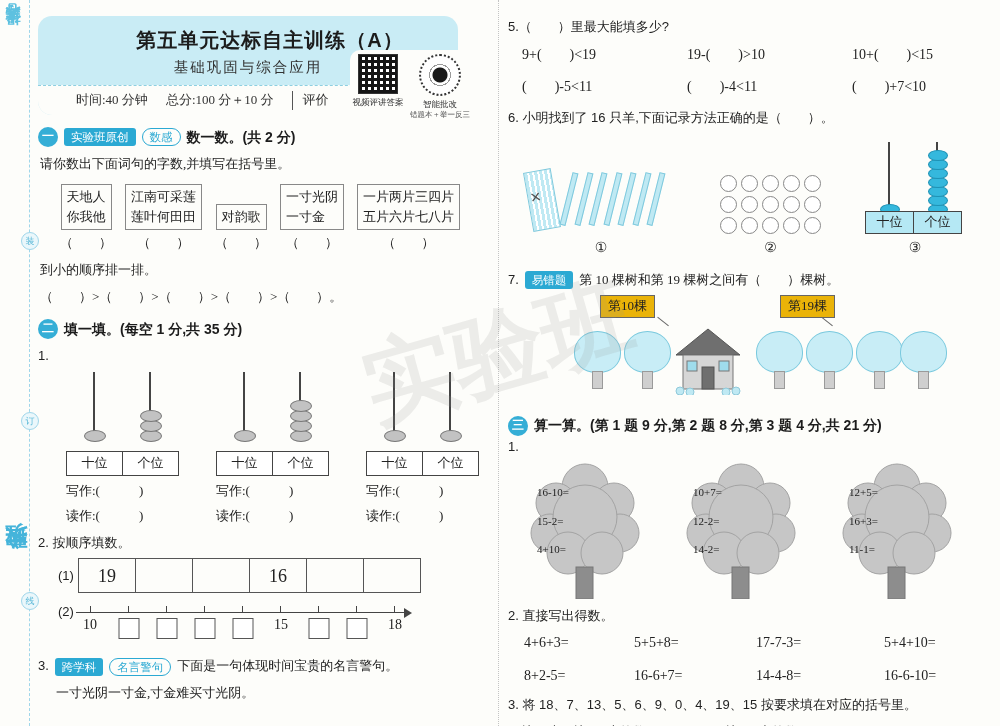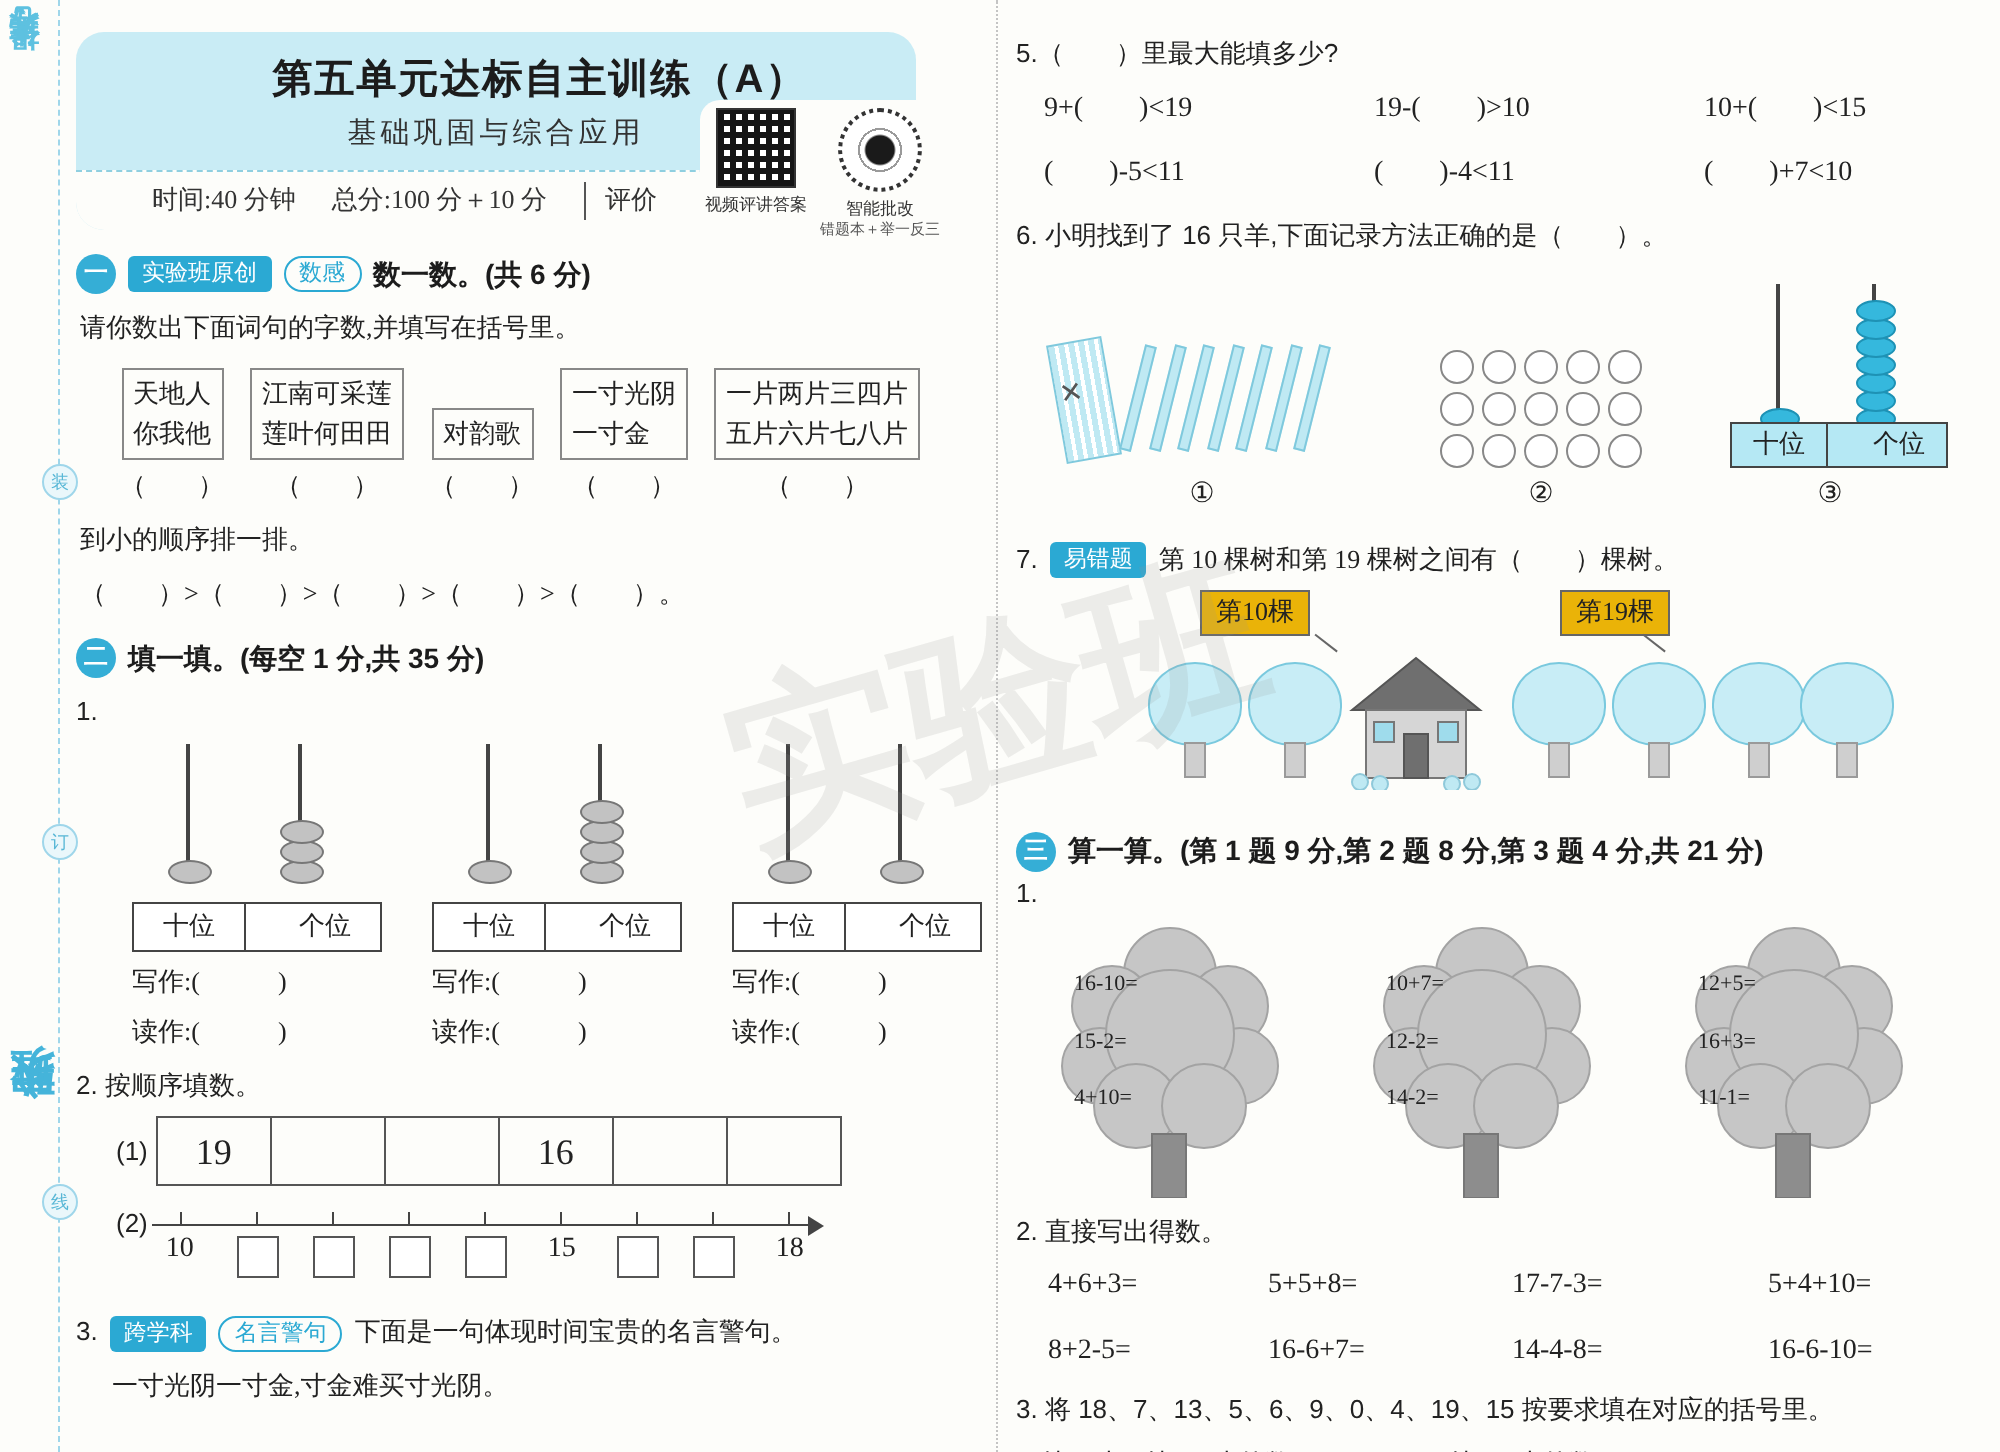--- a/index.html
+++ b/index.html
@@ -66,21 +66,21 @@
   .card-paren{margin-top:4px;font-size:13px;}
   .text-line{margin:8px 0 0 2px;}
   
   .abacus-row{display:flex;gap:34px;margin:6px 0 0 28px;}
   .abacus-unit{width:116px;}
   .abacus{position:relative;width:116px;height:104px;}
   .rod{position:absolute;width:2px;background:#444;top:0;}
   .bead{position:absolute;width:20px;height:10px;border-radius:50%;background:#c2c2c2;border:1px solid #777;}
   .pbox{position:absolute;bottom:0;left:0;display:flex;border:1.5px solid #444;background:#fff;}
   .pcell{width:55px;height:23px;display:flex;align-items:center;justify-content:center;font-size:13px;}
-  .pcell + .pcell{border-left:1.5px solid #444;padding-left:12px;}
+  .pcell + .pcell{border-left:1.5px solid #444;}
   .wr-line{margin-top:6px;font-size:13px;white-space:nowrap;}
   
   .seq-wrap{display:flex;align-items:center;gap:4px;margin:6px 0 0 20px;}
   .seq-table{display:flex;border:1.5px solid #555;}
   .seq-cell{width:56px;height:33px;display:flex;align-items:center;justify-content:center;font-size:18px;}
   .seq-cell + .seq-cell{border-left:1px solid #555;}
   .nline-wrap{display:flex;align-items:flex-start;gap:2px;margin:10px 0 0 20px;}
   .nline{position:relative;width:350px;height:44px;}
   .nl-line{position:absolute;left:0;top:9px;width:330px;border-top:1.5px solid #444;}
   .nl-arrow{position:absolute;left:328px;top:4.5px;width:0;height:0;
@@ -189,21 +189,21 @@
         <div class="qr-cap">智能批改</div>
         <div class="qr-cap2">错题本＋举一反三</div>
       </div>
     </div>
   </div>
 
   <div class="sec-row">
     <span class="sec-circle">一</span>
     <span class="badge-fill">实验班原创</span>
     <span class="badge-outline">数感</span>
-    <span class="sec-title">数一数。(共 6 分)</span>
+    <span class="sec-title">数一数。(共 2 分)</span>
   </div>
   <div class="text-line">请你数出下面词句的字数,并填写在括号里。</div>
 
   <div class="cards">
     <div class="card-col">
       <div class="card">
         <div>天地人</div>
         <div>你我他</div>
       </div>
       <div class="card-paren">（　　）</div>

